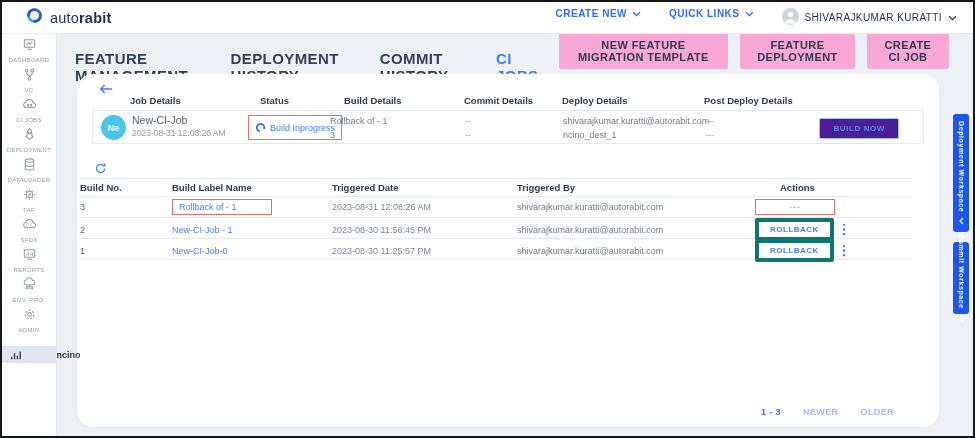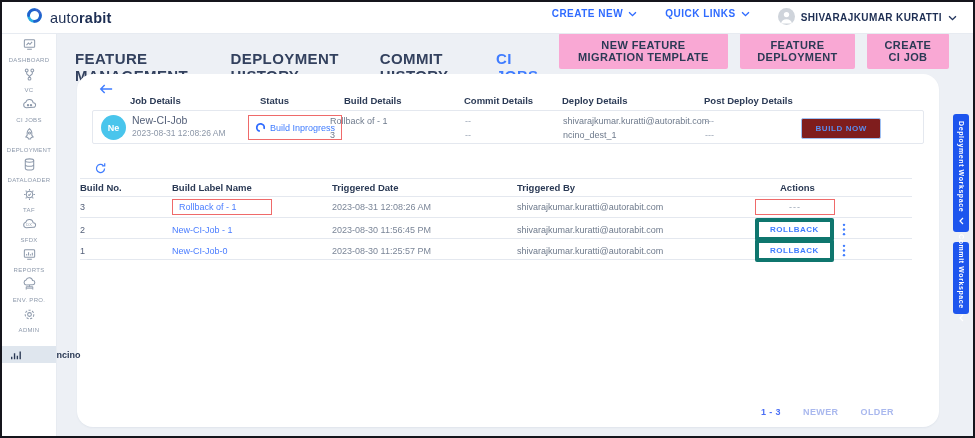--- a/index.html
+++ b/index.html
@@ -7,21 +7,21 @@
   body { font-family:"Liberation Sans", sans-serif; }
   .screen { position:relative; width:975px; height:438px; border:2px solid #15151c; background:#fff; overflow:hidden; }
 
   
   .topbar { position:absolute; left:0; top:0; right:0; height:32px; background:#fff; border-bottom:1px solid #e7ebf1; display:flex; align-items:center; z-index:5; }
   .brand { display:flex; align-items:center; gap:7px; margin-left:24px; }
   .brand-text { font-size:14.5px; color:#1c2d52; letter-spacing:.2px; }
   .brand-text b { font-weight:700; }
   .top-right { margin-left:auto; margin-right:16px; display:flex; align-items:flex-start; gap:28px; }
   .top-link { display:flex; align-items:center; gap:5px; font-size:10px; font-weight:700; letter-spacing:.5px; color:#2f6bff; cursor:pointer; }
-  .user-chip { display:flex; align-items:center; gap:6px; font-size:10px; font-weight:700; letter-spacing:.4px; color:#1c2d52; cursor:pointer; }
+  .user-chip { display:flex; align-items:center; gap:6px; font-size:10px; font-weight:400; letter-spacing:.4px; color:#1c2d52; cursor:pointer; }
   .chev { display:inline-block; }
 
   
   .sidebar { position:absolute; left:0; top:32px; bottom:0; width:55px; background:#fff; border-right:1px solid #e7ebf1; z-index:4; }
   .side-item { height:29px; display:flex; flex-direction:column; align-items:center; justify-content:center; gap:1px; margin-top:1px; cursor:pointer; }
   .side-item svg { flex:0 0 auto; }
   .side-label { font-size:6px; color:#8d99ab; letter-spacing:.3px; }
   .side-footer { position:absolute; left:0; top:312px; width:100%; height:17px; background:#dfe6ee; display:flex; align-items:center; justify-content:center; gap:3px; cursor:pointer; }
   .side-footer span { font-size:9px; font-weight:700; color:#2b3a55;margin-left:32px; }
 
@@ -42,21 +42,21 @@
   .avatar { position:absolute; left:8px; top:4px; width:25px; height:25px; border-radius:50%; background:#49c5ec; color:#fff; font-size:9px; font-weight:700; display:flex; align-items:center; justify-content:center; }
   .job-id { position:absolute; left:39px; top:3px; }
   .job-name { font-size:10.5px; color:#55617a; }
   .job-time { font-size:8.5px; color:#8c97a8; margin-top:2px; }
   .status-wrap { position:absolute; left:155px; top:4px; width:94px; height:25px; border:1.5px solid #ef6a6a; display:flex; align-items:center; justify-content:center; gap:4px; }
   .status-text { font-size:9px; color:#3f7cff; }
   .spin { animation:rot 1.2s linear infinite; transform-origin:center; }
   @keyframes rot { to { transform:rotate(360deg);} }
   .two-line { position:absolute; top:3px; font-size:9px; color:#6e7a8c; line-height:14px; }
   .muted-line { color:#9aa5b5; }
-  .buildnow-btn { position:absolute; right:42px; top:7px; background:#7f1d1d; border:1px solid #9fc0f2; color:#5a8df0; font-family:inherit; font-size:8px; font-weight:700; letter-spacing:.6px; padding:5px 13px; border-radius:2px; cursor:pointer; }
+  .buildnow-btn { position:absolute; right:24px; top:7px; background:#4c1d95; border:1px solid #9fc0f2; color:#5a8df0; font-family:inherit; font-size:8px; font-weight:700; letter-spacing:.6px; padding:5px 13px; border-radius:2px; cursor:pointer; }
 
   .refresh-btn { position:absolute; left:17px; top:88px; cursor:pointer; line-height:0; }
 
   
   .btable { position:absolute; left:3px; top:104px; width:832px; font-size:9px; }
   .brow { display:grid; grid-template-columns:92px 160px 185px 238px 1fr; align-items:center; border-bottom:1px solid #e4e8ef; }
   .brow.head { border-top:1px solid #e4e8ef; height:19px; font-size:9.5px; font-weight:700; color:#2b3a55; }
   .brow.body { height:21px; }
   .c-actions-head { padding-left:25px; }
   .c-no { color:#55617a; }

